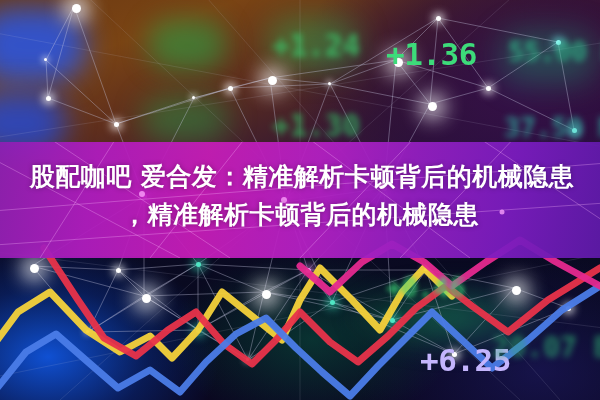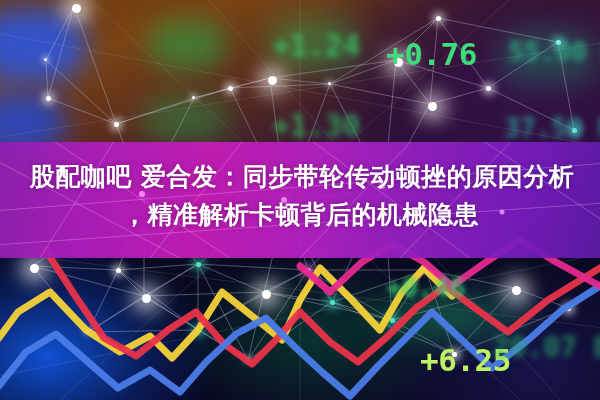--- a/index.html
+++ b/index.html
@@ -265,26 +265,26 @@
 
   <svg class="layer" id="chart-svg" viewBox="0 0 600 400" preserveAspectRatio="none">
       <polyline points="-10,350 18,312 50,292 86,330 120,352 150,336 172,358 198,330 222,292 252,316 282,340 300,300 320,268 352,300 380,330 402,292 424,268 452,296" fill="none" stroke="#f5d23a" stroke-width="7" stroke-linejoin="round" stroke-linecap="round" opacity="0.95"></polyline>
       <polyline points="44,248 78,300 104,338 136,356 168,330 196,312 224,344 252,364 276,340 300,312 330,342 358,362 388,336 416,308 446,286 472,306 508,332 548,300 600,268" fill="none" stroke="#e8334a" stroke-width="7" stroke-linejoin="round" stroke-linecap="round" opacity="0.95"></polyline>
       <polyline points="-6,392 26,352 56,334 88,362 118,388 150,370 180,392 206,362 236,334 266,318 296,348 322,372 350,396 378,366 406,338 432,312 462,340 492,368 528,340 562,310 600,286" fill="none" stroke="#4b7ce8" stroke-width="7" stroke-linejoin="round" stroke-linecap="round" opacity="0.95"></polyline>
       <polyline points="300,266 330,292 362,262 392,244 424,262 452,286 486,262 520,240 556,262 600,286" fill="none" stroke="#e5298f" stroke-width="7" stroke-linejoin="round" stroke-linecap="round" opacity="0.95"></polyline>
     </svg>
 
   <div class="mesh" id="tickers">
       <div class="tick" style="left: 272px; top: 28px; font-size: 30px; color: rgb(59, 196, 106); filter: blur(3.2px); opacity: 0.85;">+1.24</div>
-      <div class="tick" style="left: 386px; top: 36px; font-size: 31px; color: rgb(61, 219, 122); filter: blur(0.5px); opacity: 1;">+0.76</div>
+      <div class="tick" style="left: 386px; top: 36px; font-size: 31px; color: rgb(61, 219, 122); filter: blur(0.5px); opacity: 1;">+1.36</div>
       <div class="tick" style="left: 508px; top: 36px; font-size: 27px; color: rgb(47, 191, 140); filter: blur(3px); opacity: 0.8;">55.00 M</div>
       <div class="tick" style="left: 272px; top: 108px; font-size: 30px; color: rgb(53, 189, 99); filter: blur(3.4px); opacity: 0.8;">+1.30</div>
       <div class="tick" style="left: 504px; top: 112px; font-size: 27px; color: rgb(47, 185, 164); filter: blur(3px); opacity: 0.75;">37.50 M</div>
       <div class="tick" style="left: 386px; top: 272px; font-size: 27px; color: rgb(61, 219, 122); filter: blur(2.6px); opacity: 0.85;">+0.46</div>
-      <div class="tick" style="left: 420px; top: 342px; font-size: 31px; color: #bef264; filter: blur(0.5px); opacity: 1;">+6.25</div>
+      <div class="tick" style="left: 420px; top: 342px; font-size: 31px; color: #c4b5fd; filter: blur(0.5px); opacity: 1;">+6.25</div>
       <div class="tick" style="left: 492px; top: 330px; font-size: 29px; color: rgb(47, 175, 114); filter: blur(3.2px); opacity: 0.7;">20.07 B</div>
     </div>
 
   <div class="band"></div>
   <svg class="band-lines" viewBox="0 0 600 116" preserveAspectRatio="none">
     <g stroke="rgba(255,190,255,0.30)" stroke-width="1" fill="none">
       <path d="M-20,10 L180,116"></path>
       <path d="M40,-10 L230,116"></path>
       <path d="M120,-10 L40,116"></path>
       <path d="M250,-10 L150,116"></path>
@@ -297,17 +297,17 @@
     </g>
     <g fill="#ffa8ff" opacity="0.75">
       <circle cx="142" cy="52" r="3"></circle>
       <circle cx="284" cy="58" r="3"></circle>
       <circle cx="382" cy="44" r="3"></circle>
       <circle cx="502" cy="70" r="2.5"></circle>
     </g>
   </svg>
 
   <div class="title-wrap">
-    <div class="title-line l1">股配咖吧 爱合发：同步带轮传动顿挫的原因分析</div>
+    <div class="title-line l1">股配咖吧 爱合发：精准解析卡顿背后的机械隐患</div>
     <div class="title-line l2">，精准解析卡顿背后的机械隐患</div>
   </div>
 
 </div>
 
 </body></html>

